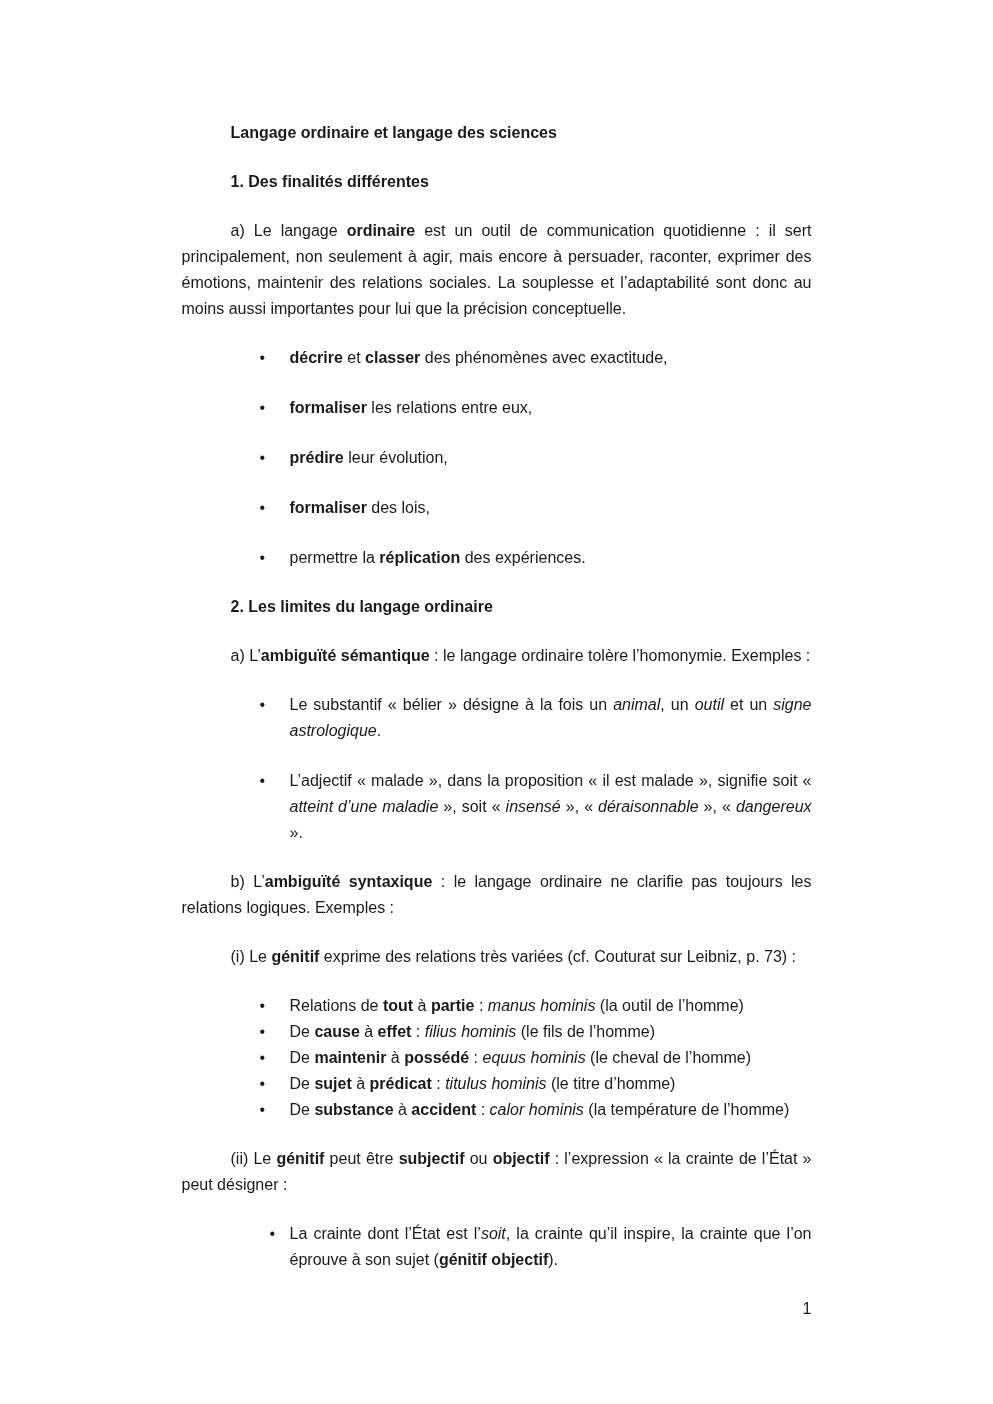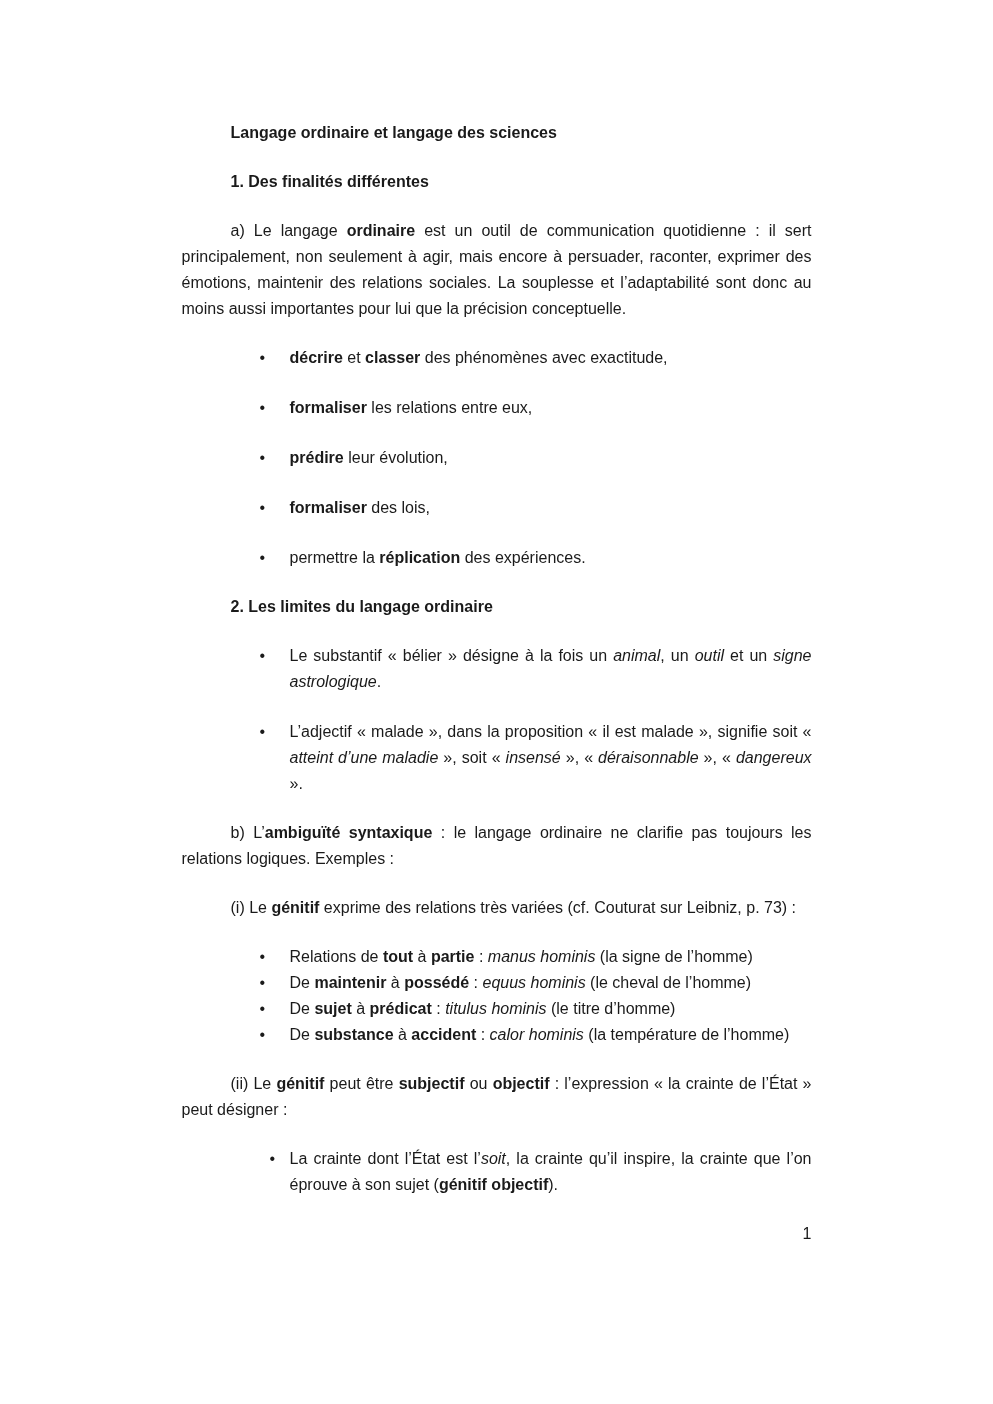--- a/index.html
+++ b/index.html
@@ -67,32 +67,34 @@
   <ul class="doc-list spaced">
     <li><span class="b">décrire</span><span> et </span><span class="b">classer</span><span> des phénomènes avec exactitude,</span></li>
     <li><span class="b">formaliser</span><span> les relations entre eux,</span></li>
     <li><span class="b">prédire</span><span> leur évolution,</span></li>
     <li><span class="b">formaliser</span><span> des lois,</span></li>
     <li><span>permettre la </span><span class="b">réplication</span><span> des expériences.</span></li>
   </ul>
 
   <p class="para"><span class="b">2. Les limites du langage ordinaire</span></p>
 
+  <p class="para"><span>a) L’</span><span class="b">ambiguïté sémantique</span><span> : le langage ordinaire tolère l’homonymie. Exemples :</span></p>
 
   <ul class="doc-list spaced">
     <li><span>Le substantif « bélier » désigne à la fois un </span><span class="i">animal</span><span>, un </span><span class="i">outil</span><span> et un </span><span class="i">signe astrologique</span><span>.</span></li>
     <li><span>L’adjectif « malade », dans la proposition « il est malade », signifie soit « </span><span class="i">atteint d’une maladie</span><span> », soit « </span><span class="i">insensé</span><span> », « </span><span class="i">déraisonnable</span><span> », « </span><span class="i">dangereux</span><span> ».</span></li>
   </ul>
 
   <p class="para"><span>b) L’</span><span class="b">ambiguïté syntaxique</span><span> : le langage ordinaire ne clarifie pas toujours les relations logiques. Exemples :</span></p>
 
   <p class="para"><span>(i) Le </span><span class="b">génitif</span><span> exprime des relations très variées (cf. Couturat sur Leibniz, p. 73) :</span></p>
 
   <ul class="doc-list tight">
-    <li><span>Relations de </span><span class="b">tout</span><span> à </span><span class="b">partie</span><span> : </span><span class="i">manus hominis</span><span> (la signe de l’homme)</span></li>
+    <li><span>Relations de </span><span class="b">tout</span><span> à </span><span class="b">partie</span><span> : </span><span class="i">manus hominis</span><span> (la outil de l’homme)</span></li>
+    <li><span>De </span><span class="b">cause</span><span> à </span><span class="b">effet</span><span> : </span><span class="i">filius hominis</span><span> (le fils de l’homme)</span></li>
     <li><span>De </span><span class="b">maintenir</span><span> à </span><span class="b">possédé</span><span> : </span><span class="i">equus hominis</span><span> (le cheval de l’homme)</span></li>
     <li><span>De </span><span class="b">sujet</span><span> à </span><span class="b">prédicat</span><span> : </span><span class="i">titulus hominis</span><span> (le titre d’homme)</span></li>
     <li><span>De </span><span class="b">substance</span><span> à </span><span class="b">accident</span><span> : </span><span class="i">calor hominis</span><span> (la température de l’homme)</span></li>
   </ul>
 
   <p class="para"><span>(ii) Le </span><span class="b">génitif</span><span> peut être </span><span class="b">subjectif</span><span> ou </span><span class="b">objectif</span><span> : l’expression « la crainte de l’État » peut désigner :</span></p>
 
   <ul class="doc-list spaced indent-plus">
     <li><span>La crainte dont l’État est l’</span><span class="i">soit</span><span>, la crainte qu’il inspire, la crainte que l’on éprouve à son sujet (</span><span class="b">génitif objectif</span><span>).</span></li>
   </ul>

